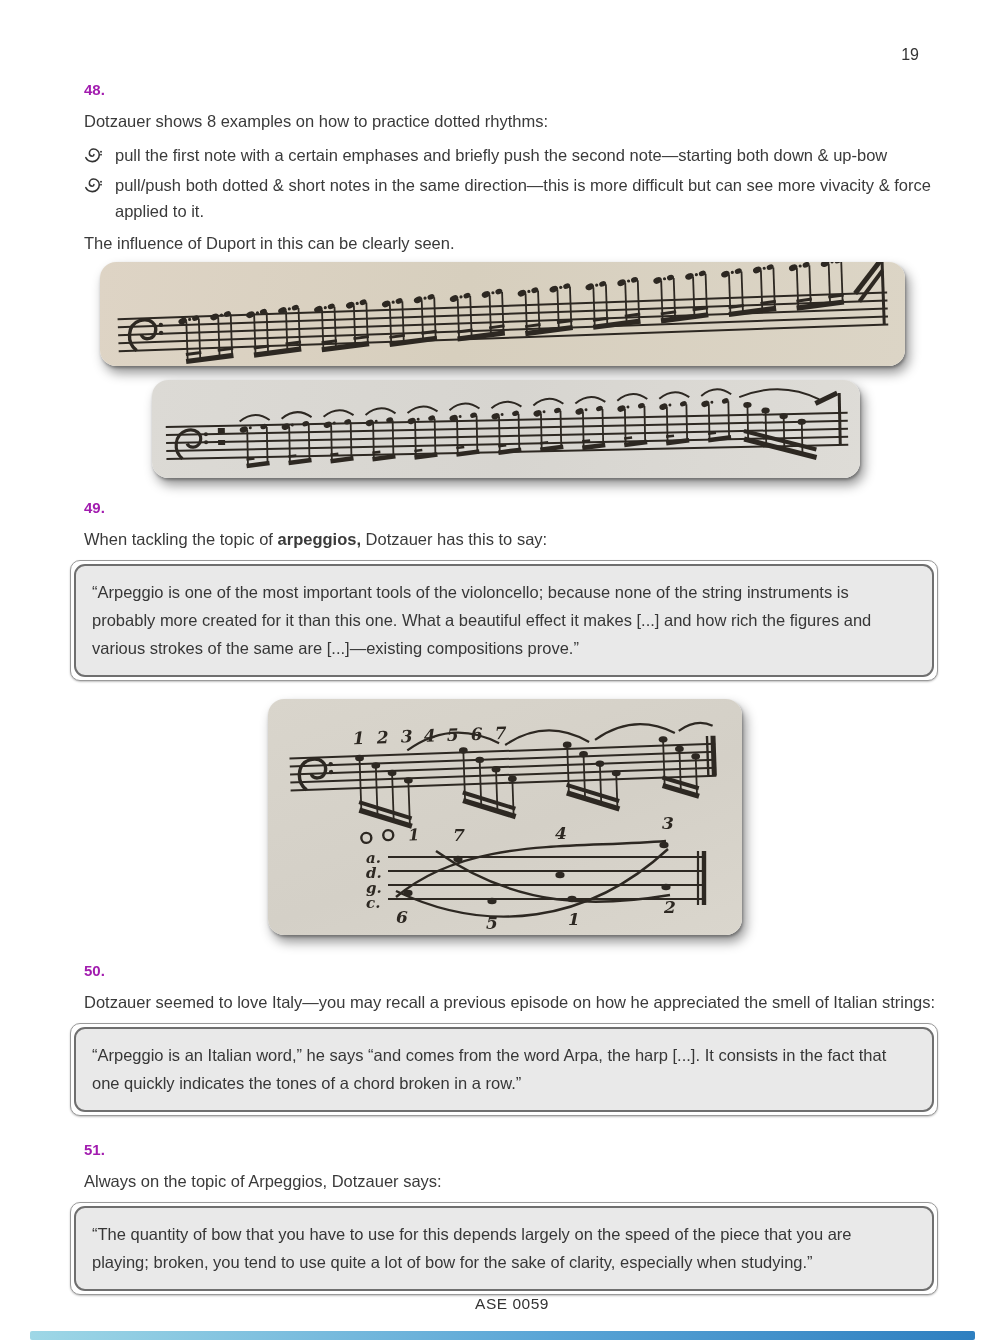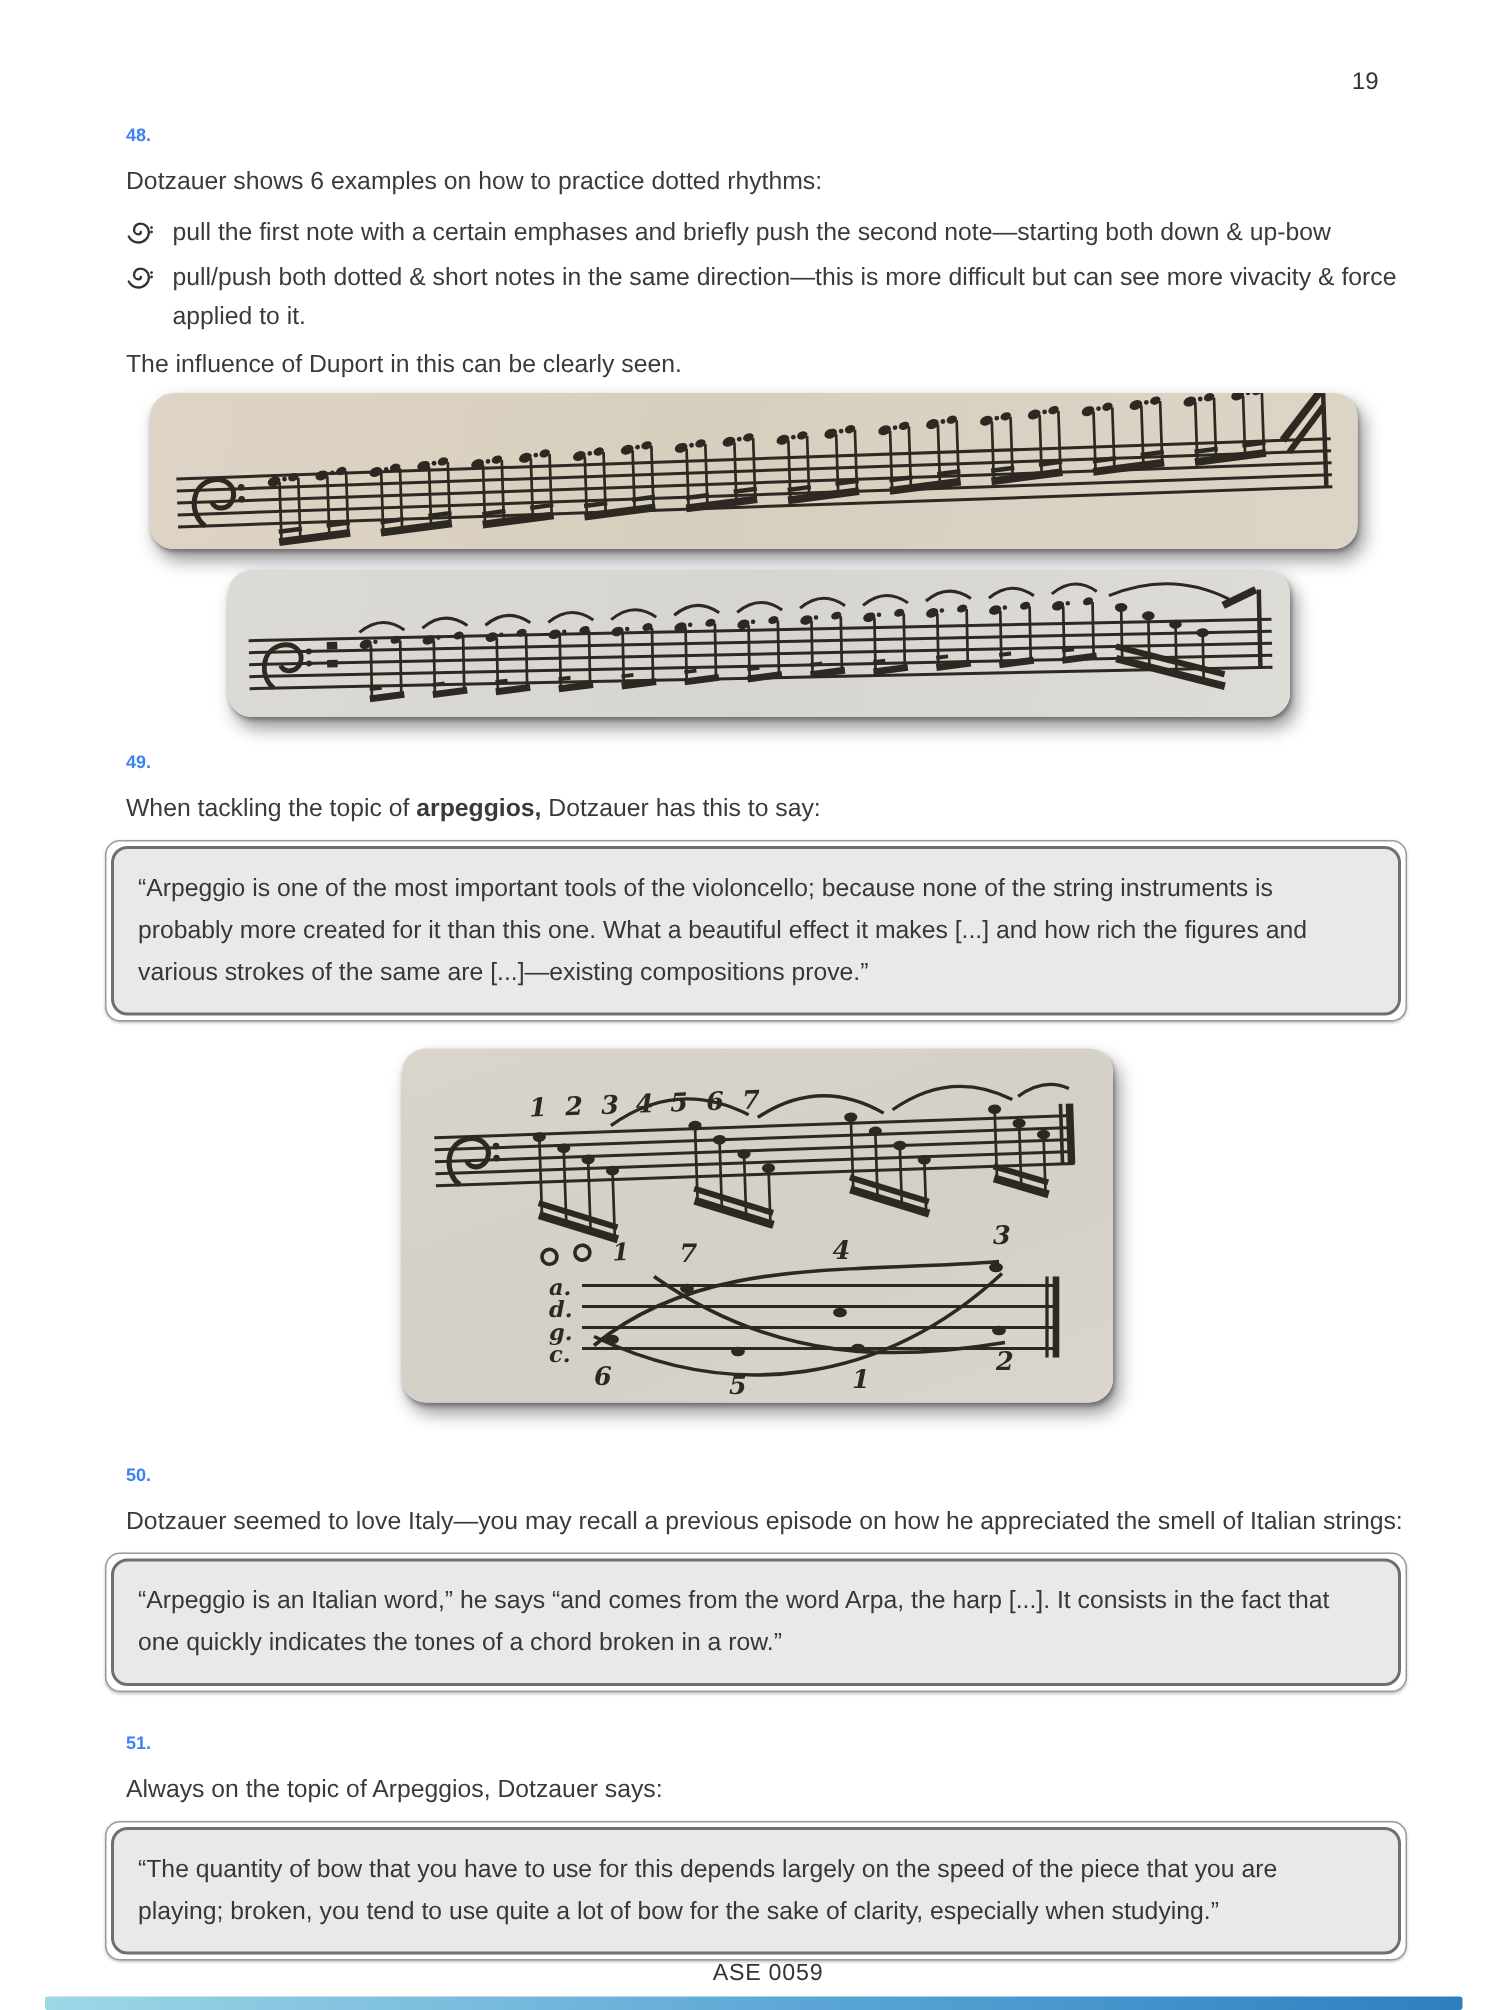--- a/index.html
+++ b/index.html
@@ -8,21 +8,21 @@
     font-family:"Liberation Sans","DejaVu Sans",sans-serif;
     color:#3a3a3a;overflow:hidden;
   }
   .page-number{
     position:absolute;top:46px;right:86px;font-size:16px;color:#333;
   }
   .content{
     position:absolute;top:48px;left:84px;width:856px;
   }
   .sec-heading{
-    font-size:12px;font-weight:bold;color:#3b82f6;line-height:24px;margin:0;
+    font-size:15px;font-weight:bold;color:#a21caf;line-height:24px;margin:0;
   }
   .para{
     font-size:16.5px;line-height:26px;margin:6px 0 0 0;color:#3a3a3a;
   }
   .h48{margin-top:30px;}
   .bullets{margin-top:8px;}
   .bullet-row{display:flex;margin-top:4px;}
   .bullet-icon{flex:0 0 24px;padding-top:4px;}
   .bullet-icon svg{display:block;}
   .bullet-text{flex:1;font-size:16.5px;line-height:26px;padding-left:7px;}
@@ -31,21 +31,21 @@
     box-shadow:4px 7px 12px rgba(0,0,0,0.42), 1px 2px 3px rgba(0,0,0,0.3);
     overflow:hidden;
   }
   .panel1{margin:6px 0 0 16px;width:805px;height:104px;
     background:linear-gradient(100deg,#ded4c5,#d7cfbe 45%,#dcd5c6);}
   .panel2{margin:14px 0 0 68px;width:708px;height:98px;
     background:linear-gradient(100deg,#dcdad5,#d7d5d0 50%,#dedcd7);}
   .panel3{margin:18px 0 0 184px;width:474px;height:236px;
     background:linear-gradient(160deg,#d9d5cc,#d4d0c7 55%,#dad6cd);}
   .h49{margin-top:18px;}
-  .h50{margin-top:36px;}
+  .h50{margin-top:24px;}
   .h51{margin-top:22px;}
   .quote-outer{
     margin-top:8px;margin-left:-14px;width:868px;box-sizing:border-box;
     border:1px solid #9a9a9a;border-radius:10px;background:#ffffff;padding:3px;
     box-shadow:0 1px 2px rgba(0,0,0,0.25);
   }
   .quote-inner{
     border:2px solid #6f6f6f;border-radius:11px;background:#e9e9e9;
     padding:12px 20px 13px 16px;
   }
@@ -62,21 +62,21 @@
   .num-serif{font-family:"DejaVu Serif","Liberation Serif",serif;font-style:italic;font-weight:bold;fill:#2d2822;}
 </style>
 </head>
 <body>
 
 <div class="page-number">19</div>
 
 <div class="content">
 
   <div class="sec-heading h48">48.</div>
-  <div class="para">Dotzauer shows 6 examples on how to practice dotted rhythms:</div>
+  <div class="para">Dotzauer shows 8 examples on how to practice dotted rhythms:</div>
 
   <div class="bullets">
     <div class="bullet-row">
       <span class="bullet-icon">
         <svg width="19" height="18" viewBox="0 0 22 20">
           <path d="M11.5 9.5 a1.9 1.9 0 0 1 -1.9 1.9 a3.4 3.4 0 0 1 -3.4 -3.4 a4.9 4.9 0 0 1 4.9 -4.9 a6.6 6.6 0 0 1 6.6 6.6 a8 8 0 0 1 -8 8 a8.6 8.6 0 0 1 -7.6 -4.6" fill="none" stroke="#333" stroke-width="1.8" stroke-linecap="round"></path>
           <circle cx="19.7" cy="6.2" r="1.1" fill="#333"></circle>
           <circle cx="19.7" cy="9.6" r="1.1" fill="#333"></circle>
         </svg>
       </span>

